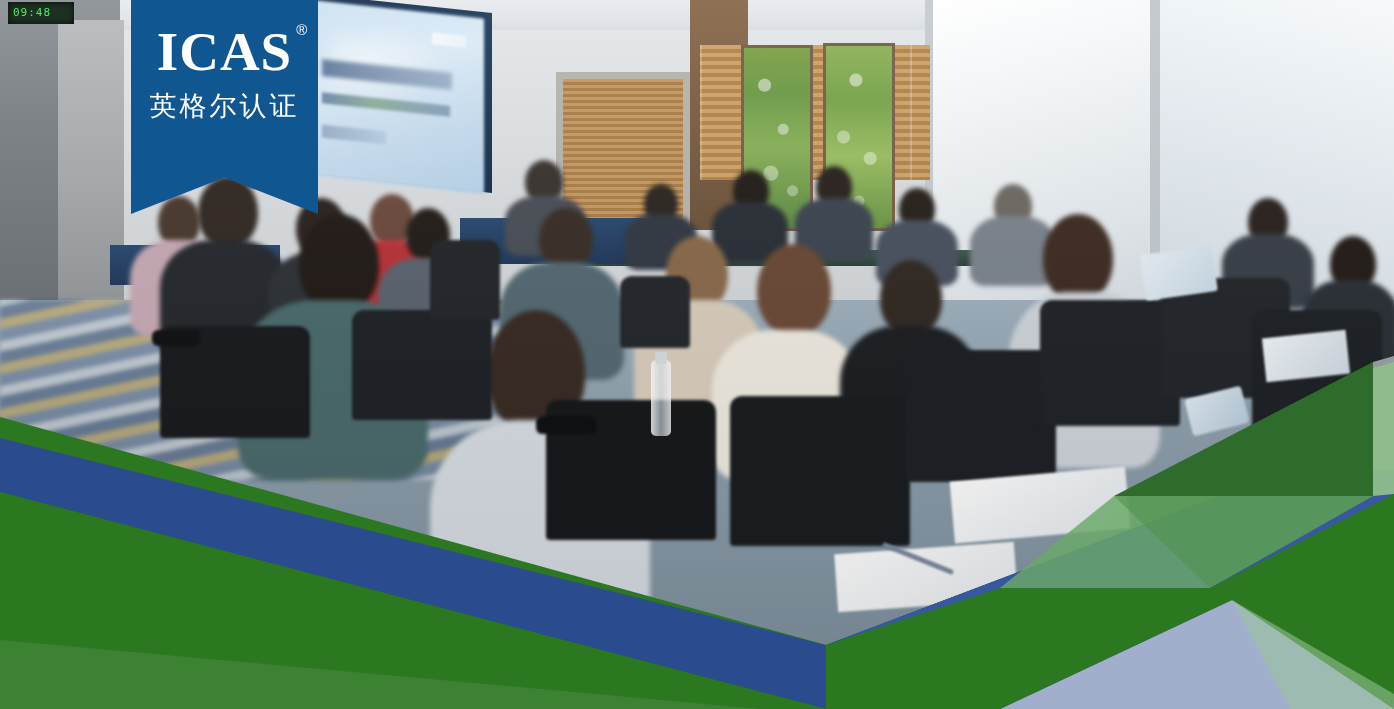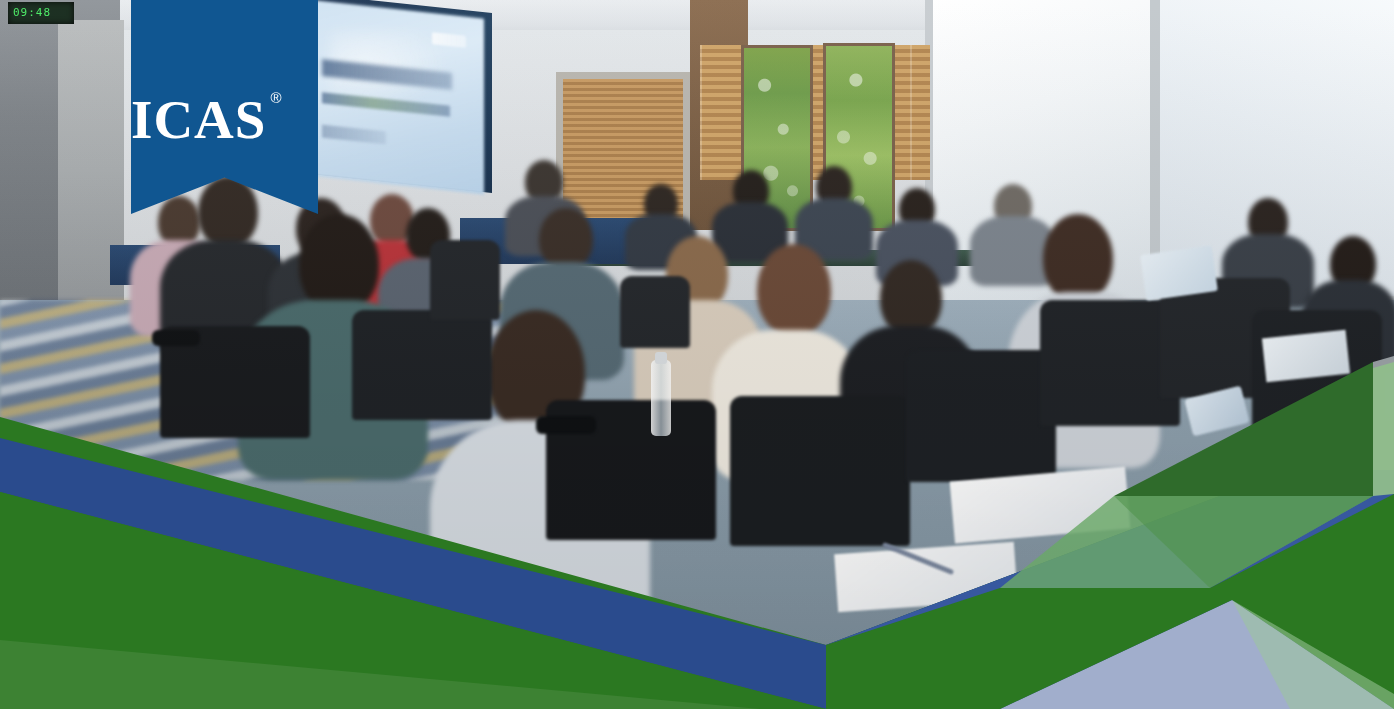--- a/index.html
+++ b/index.html
@@ -211,21 +211,21 @@
   }
 
   
   #logo-block {
     position: absolute;
     left: 131px; top: 0; width: 187px; height: 214px;
     background: #105691;
     -webkit-clip-path: polygon(0 0, 100% 0, 100% 100%, 50% 83%, 0 100%);
     clip-path: polygon(0 0, 100% 0, 100% 100%, 50% 83%, 0 100%);
     display: flex;
-    flex-direction: row;
+    flex-direction: column;
     align-items: center;
     justify-content: flex-start;
     padding-top: 24px;
     box-sizing: border-box;
   }
   #logo-wordmark {
     position: relative;
     color: #ffffff;
     font-family: "Liberation Serif", "DejaVu Serif", serif;
     font-weight: bold;
@@ -360,20 +360,21 @@
     <div class="ph bottlecap"></div>
 
     <div class="ph tone"></div>
   </div>
 
   <div id="logo-block">
     <div id="logo-wordmark">
       <span>ICAS</span>
       <span id="logo-reg">®</span>
     </div>
+    <div id="logo-cn">英格尔认证</div>
   </div>
 
   <div id="graphics">
     <svg class="shape" viewBox="0 0 1394 709" width="1394" height="709" preserveAspectRatio="none">
 
       <polygon fill="#2b7821" points="0,417 826,645 1394,430 1394,709 0,709"></polygon>
 
       <polygon fill="#2a4b8d" points="0,438 826,645 1394,430 1394,494 826,709 0,492"></polygon>
 
       <polygon fill="#2b7821" points="0,492 826,709 0,709"></polygon>

